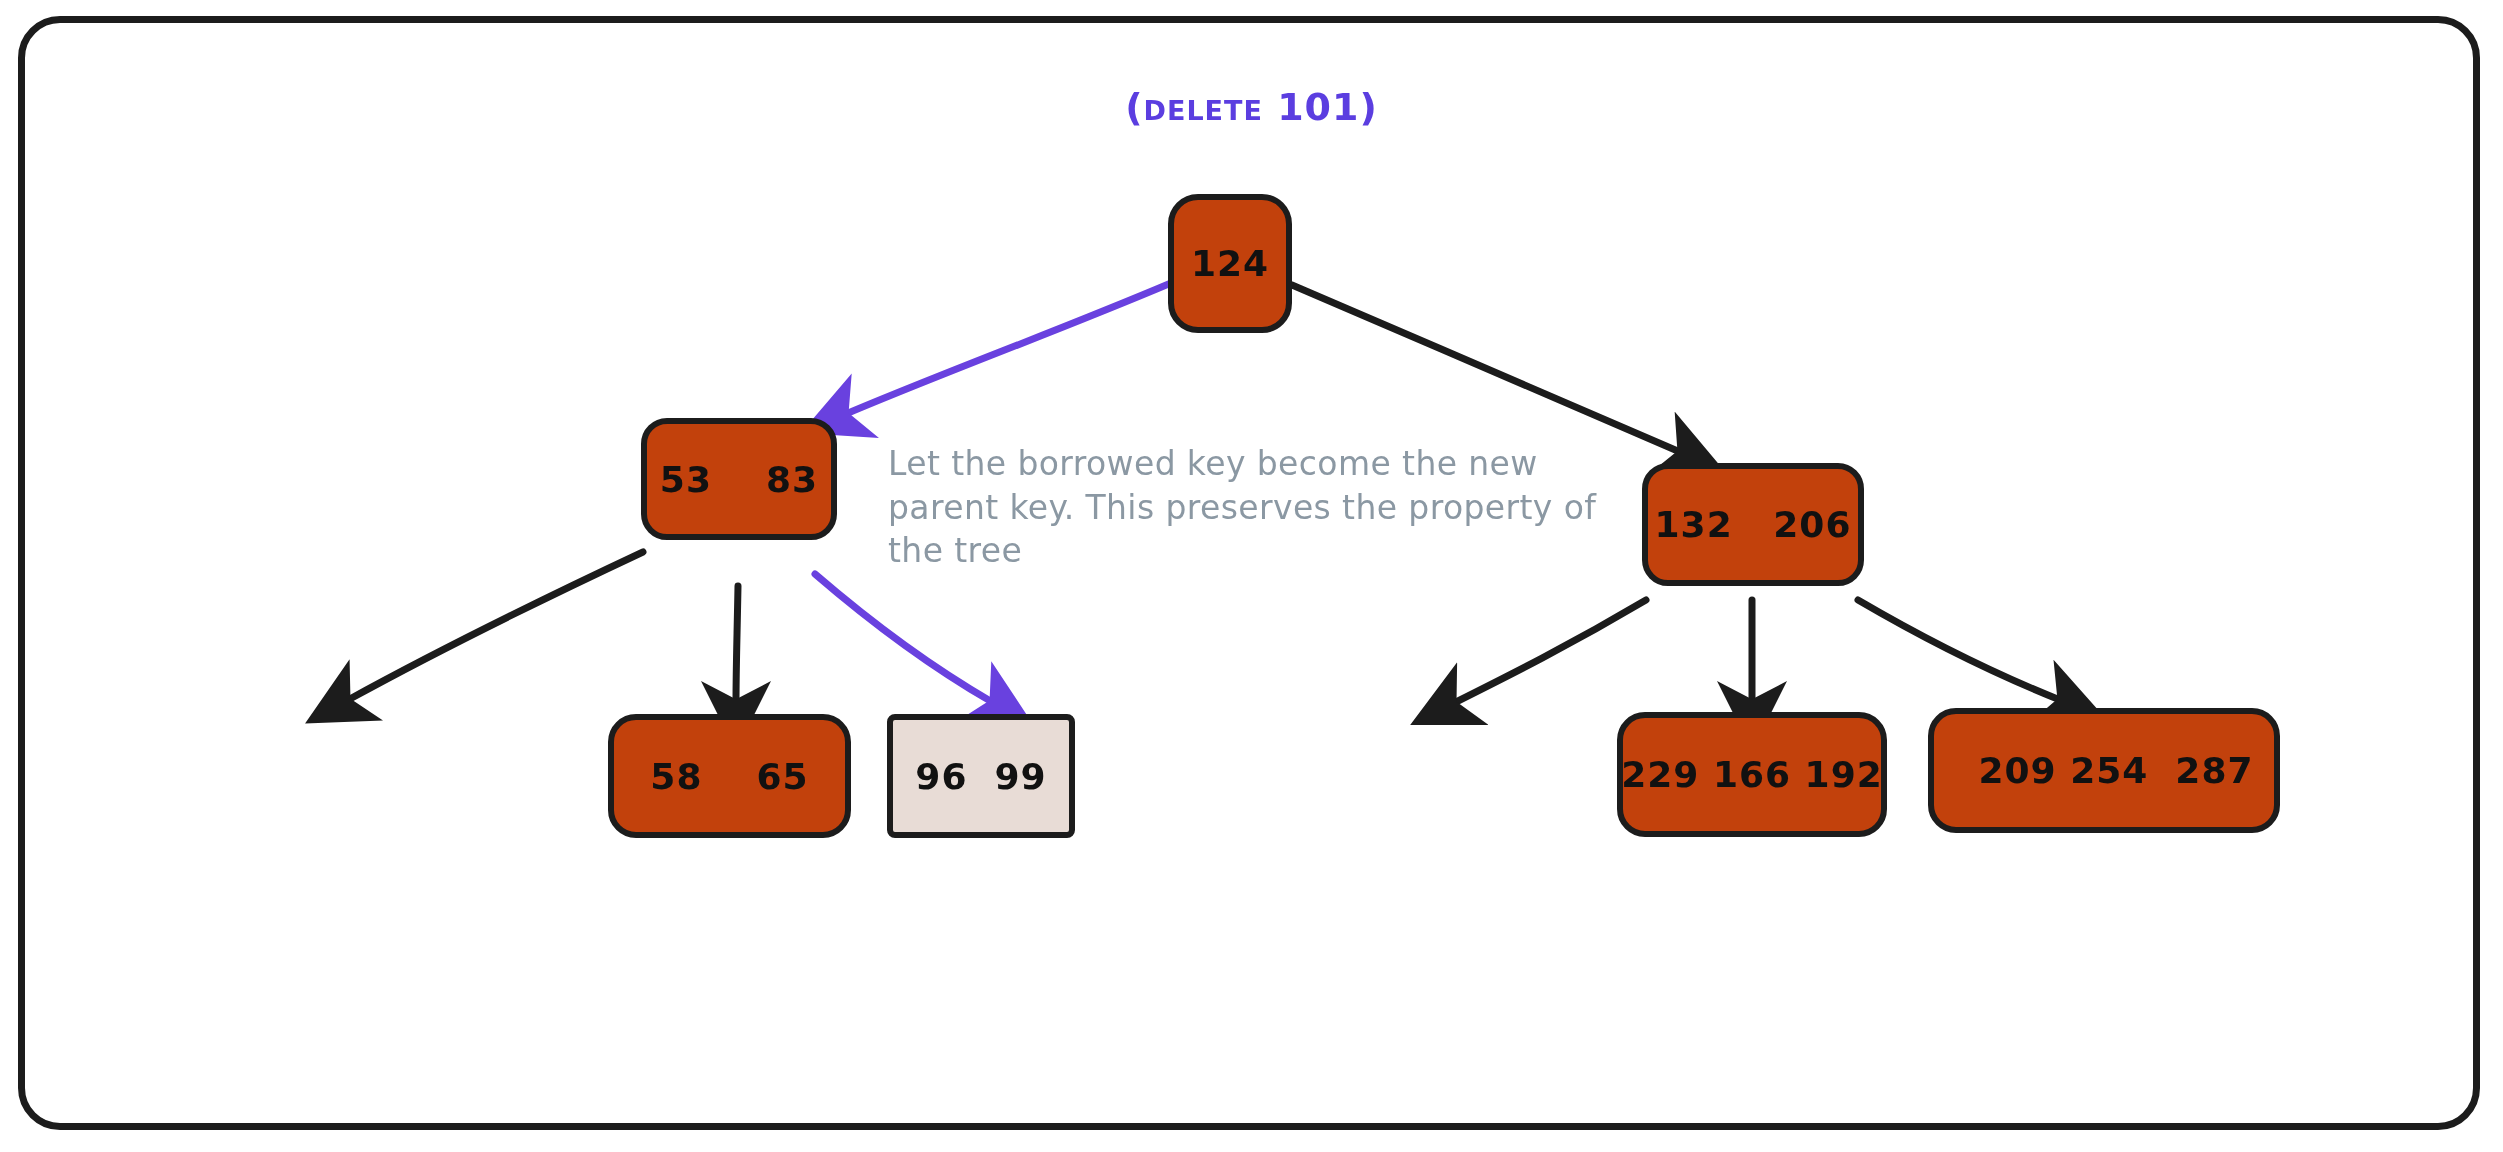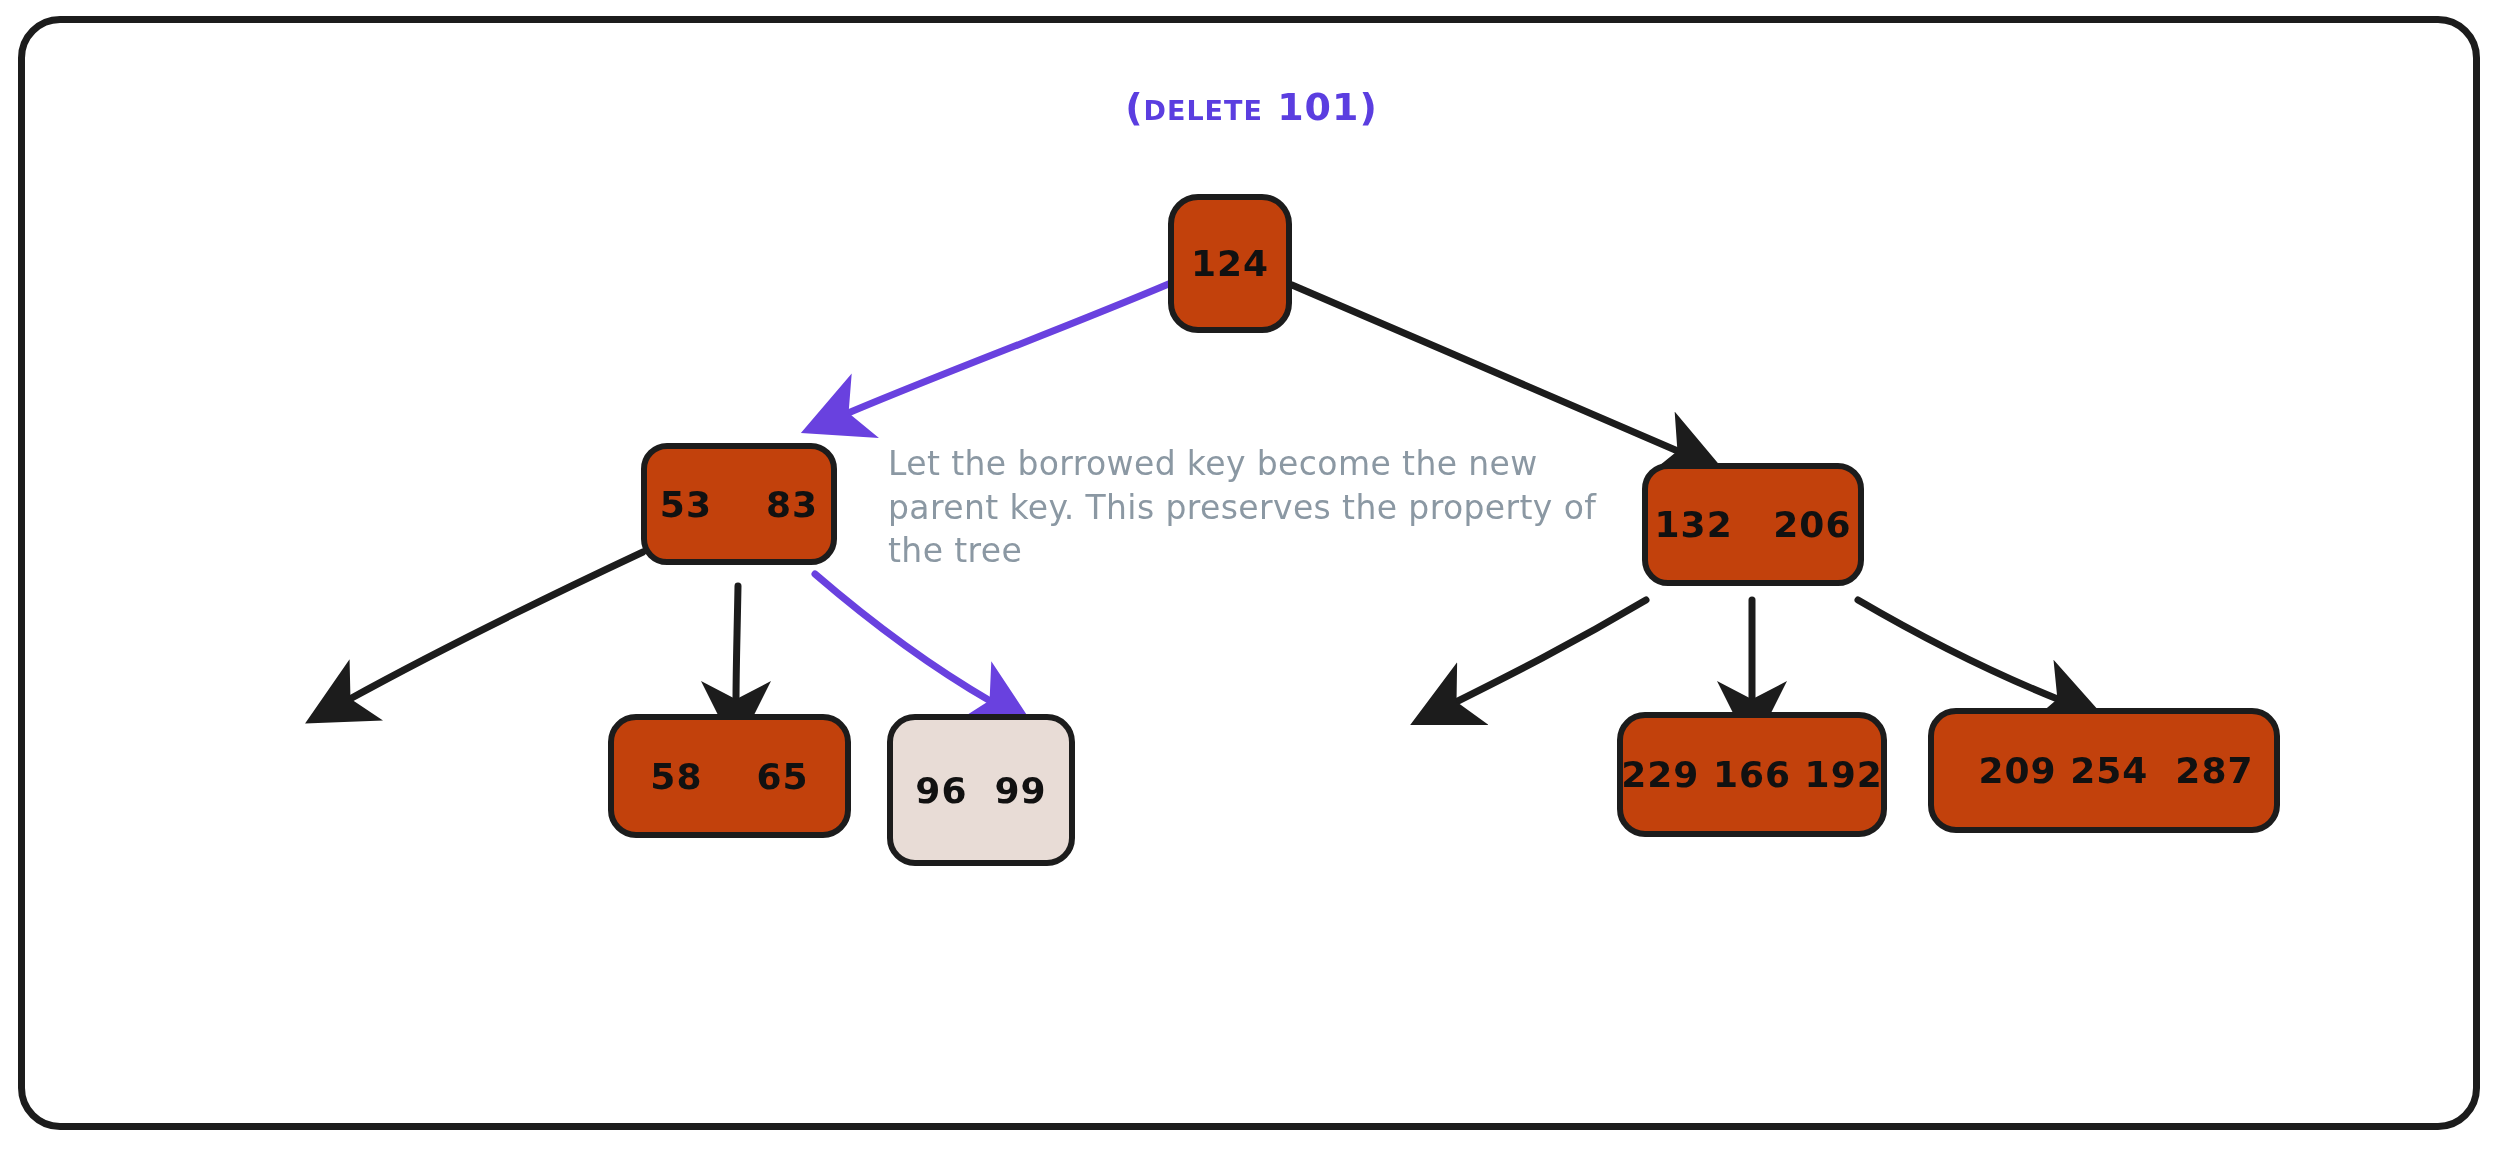--- a/index.html
+++ b/index.html
@@ -87,25 +87,25 @@
     letter-spacing: 1px;
     white-space: pre;
   }
   .node.highlight {
     background: #e8dcd6;
   }
   .node .keys { display: block; }
 
   
   #node-root      { left: 1168px; top: 194px;  width: 124px; height: 139px; border-radius: 30px; }
-  #node-left      { left: 641px;  top: 418px;  width: 196px; height: 122px; border-radius: 26px; margin-top: 25px; }
+  #node-left      { left: 641px;  top: 418px;  width: 196px; height: 122px; border-radius: 26px; }
   #node-right     { left: 1642px; top: 463px;  width: 222px; height: 123px; border-radius: 26px; }
   #leaf-1         { left: 205px;  top: 712px;  width: 364px; height: 125px; border-radius: 28px; }
   #leaf-2         { left: 608px;  top: 714px;  width: 243px; height: 124px; border-radius: 28px; }
-  #leaf-3         { left: 887px;  top: 714px;  width: 188px; height: 152px; border-radius: 28px; }
+  #leaf-3         { left: 887px;  top: 714px;  width: 188px; height: 124px; border-radius: 8px; }
   #leaf-4         { left: 1269px; top: 715px;  width: 305px; height: 125px; border-radius: 28px; }
   #leaf-5         { left: 1617px; top: 712px;  width: 270px; height: 125px; border-radius: 28px; }
   #leaf-6         { left: 1928px; top: 708px;  width: 352px; height: 125px; border-radius: 28px; padding-left: 24px; }
 </style>
 </head>
 <body>
 
 <div id="canvas">
 
   <div class="frame"></div>

